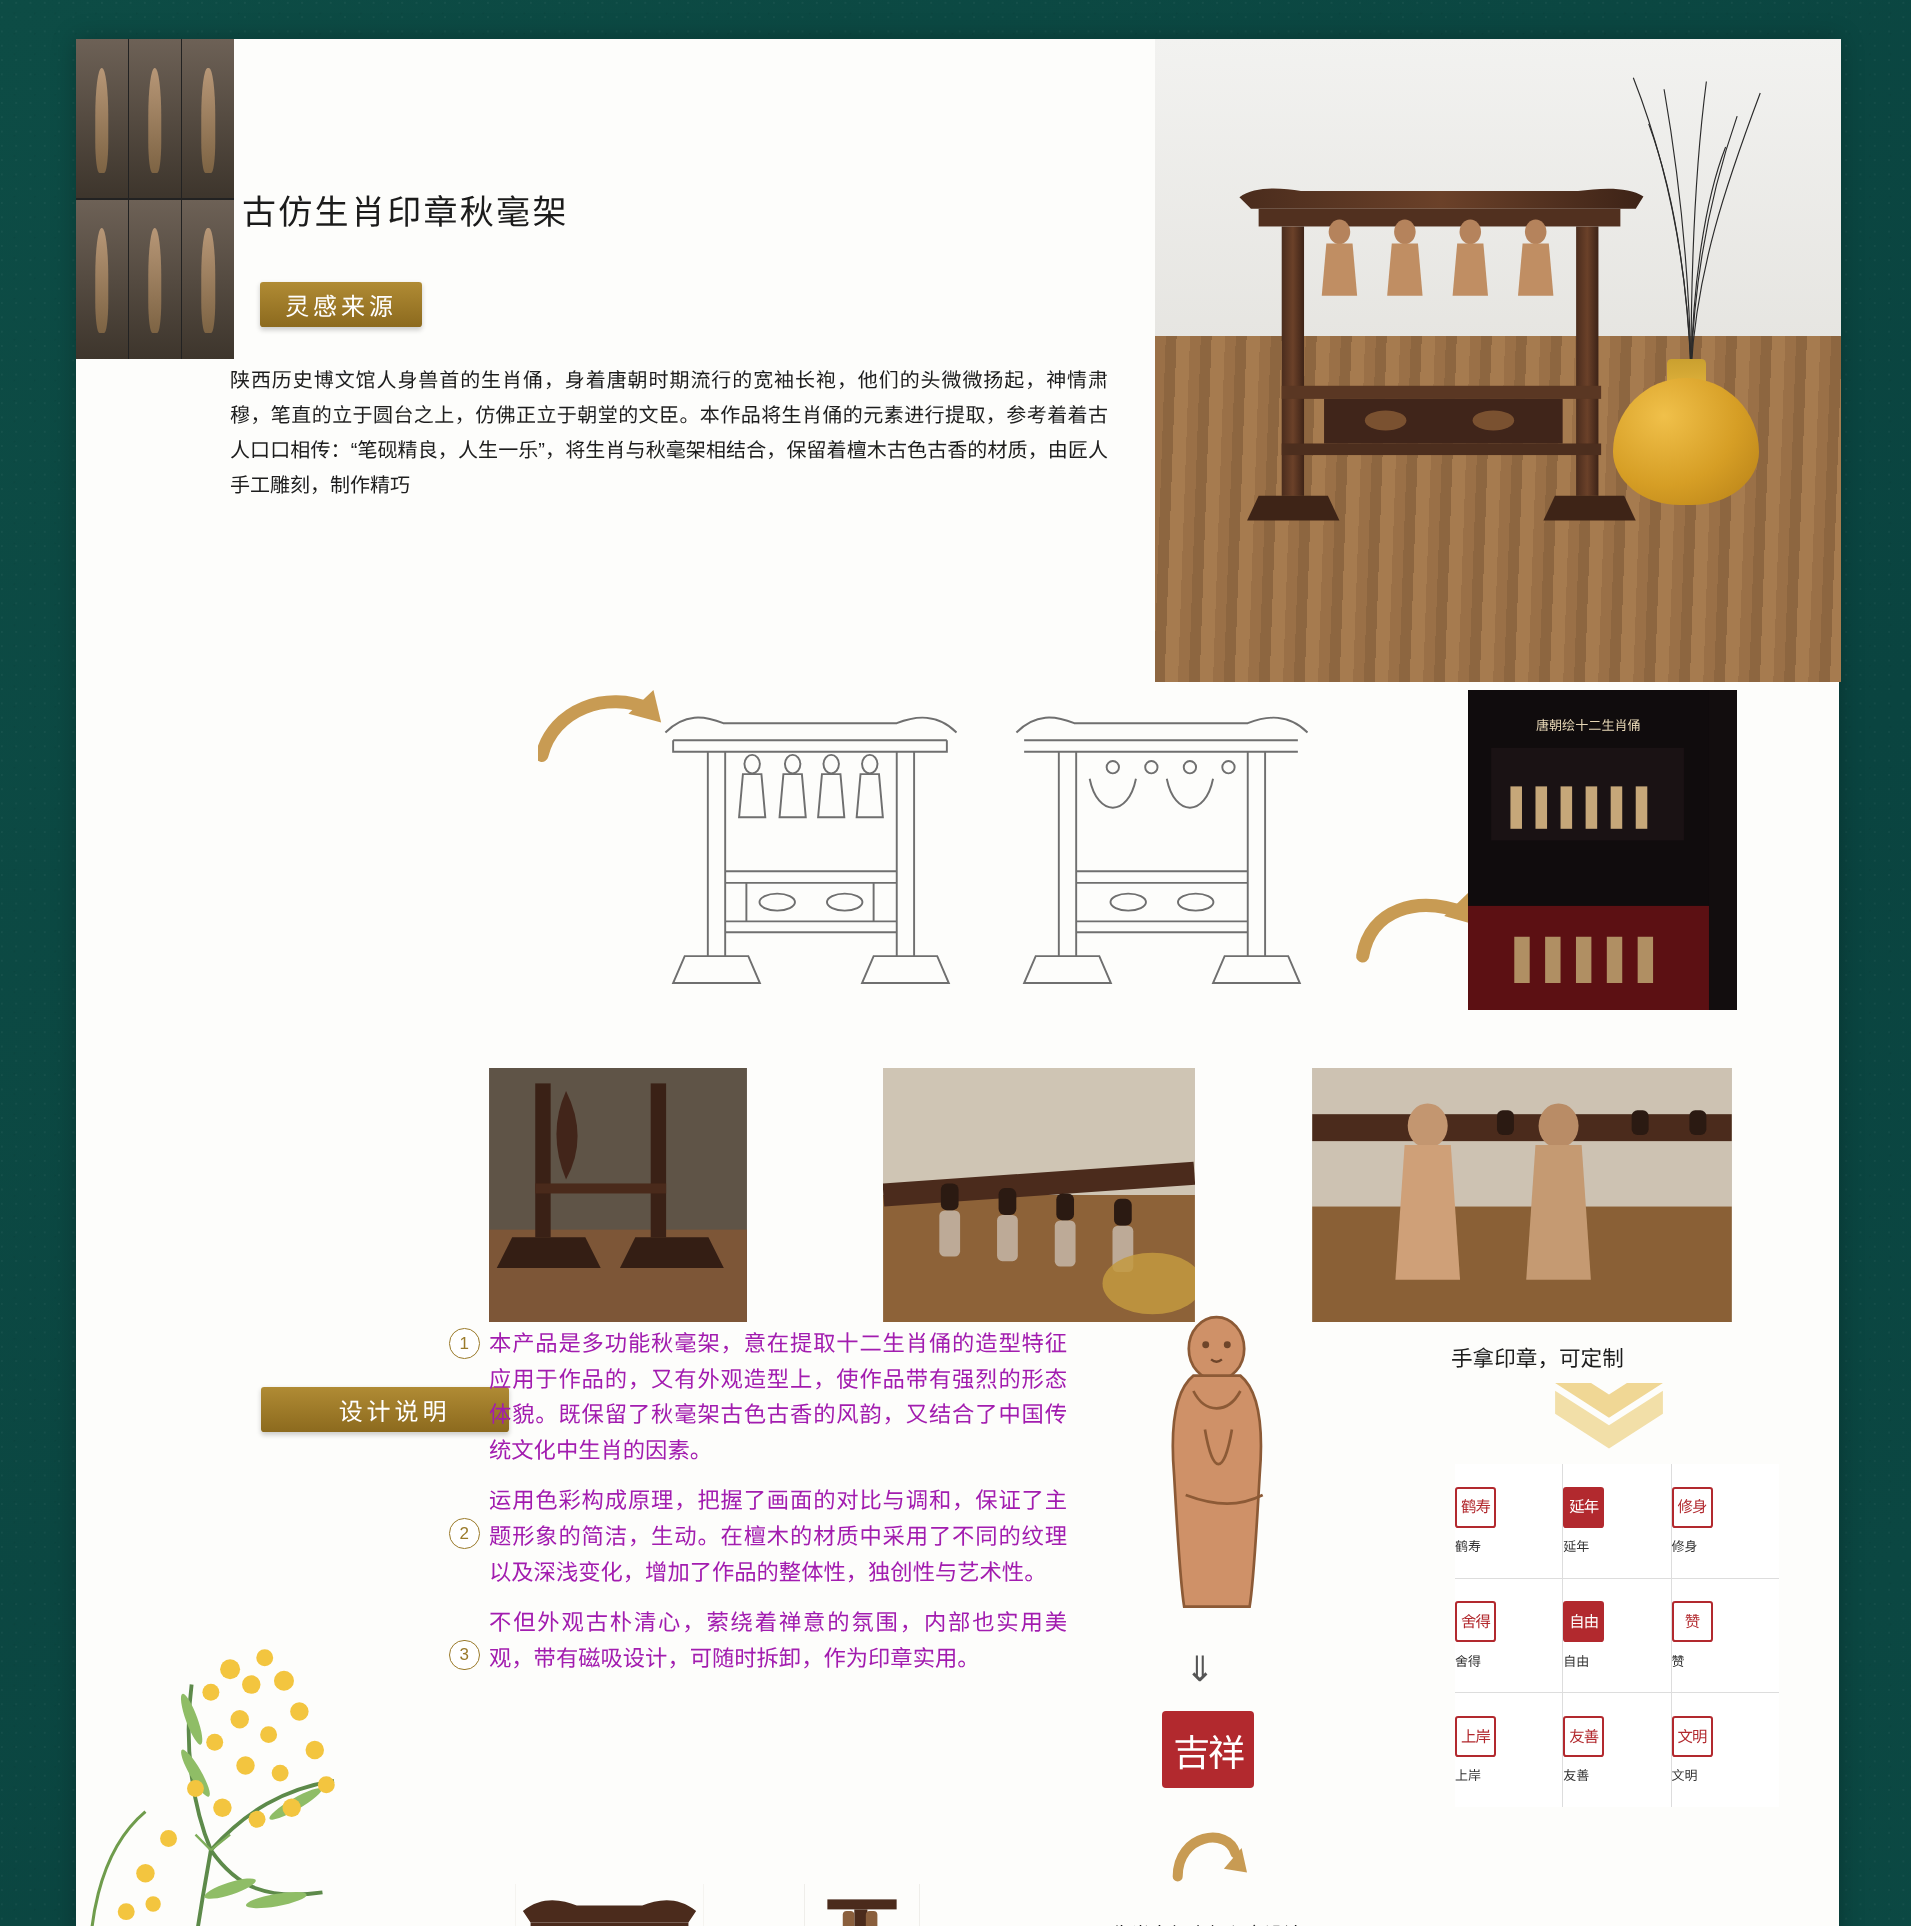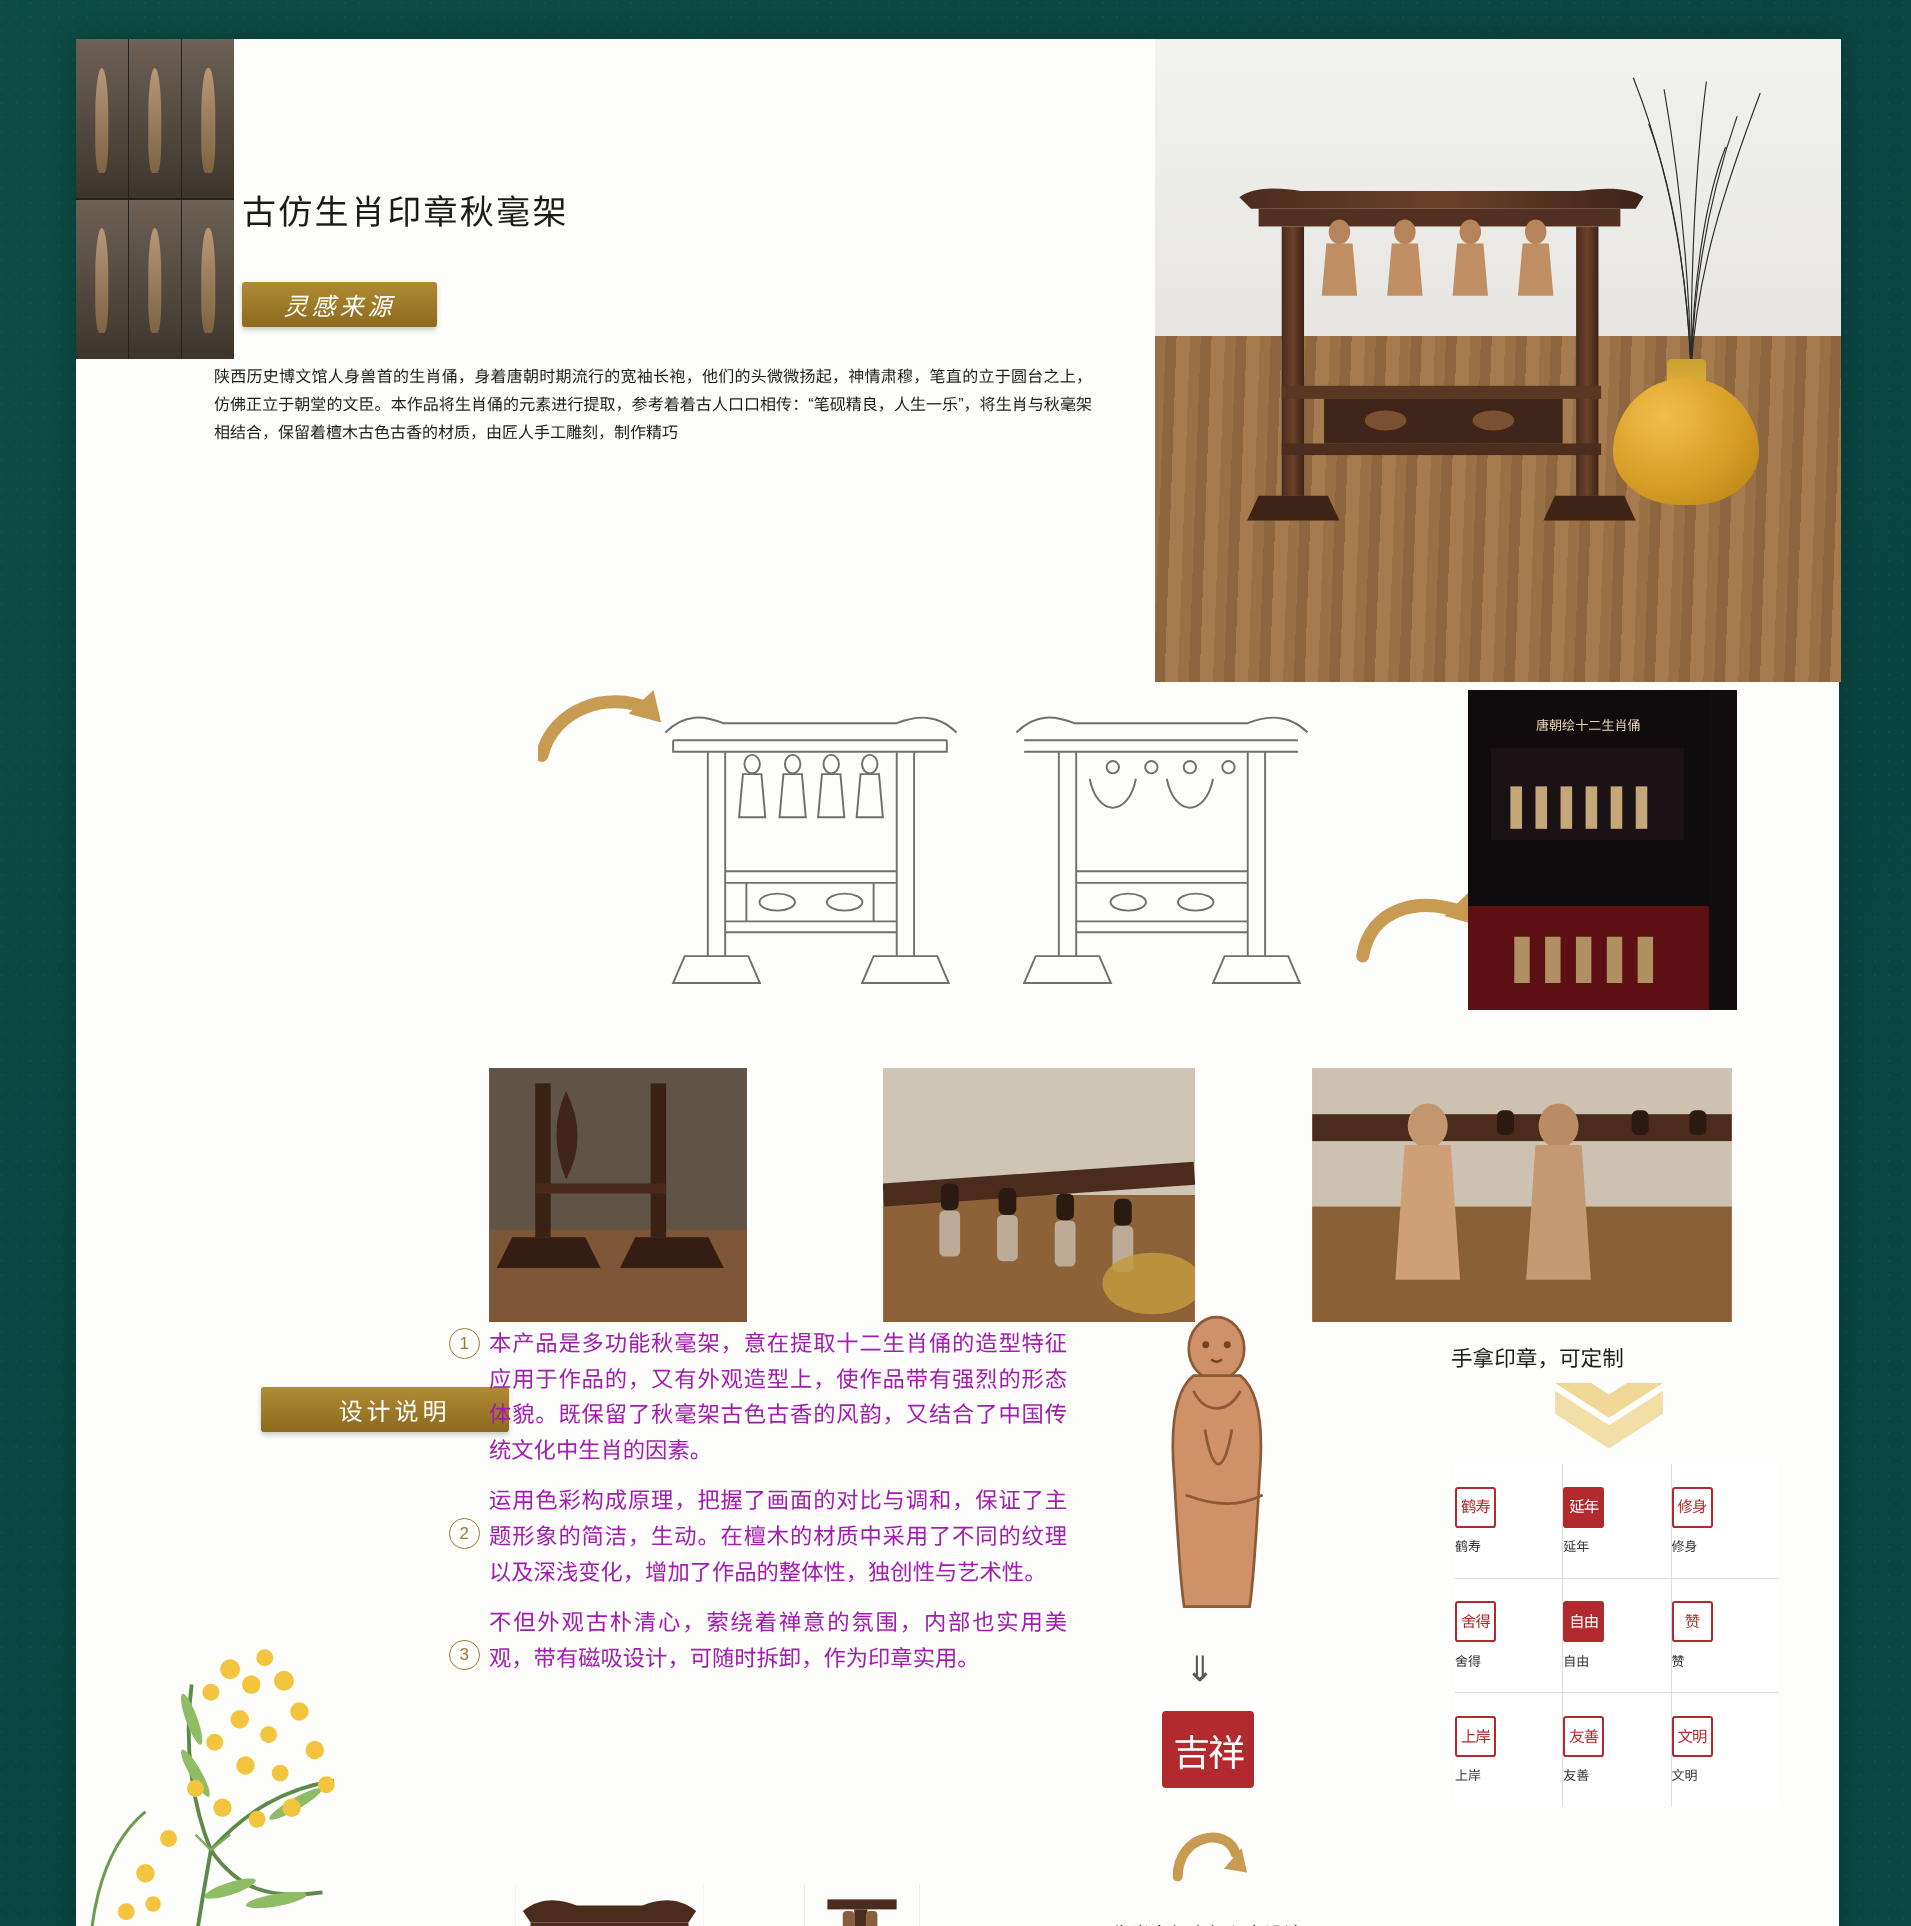--- a/index.html
+++ b/index.html
@@ -36,27 +36,27 @@
     display:flex;align-items:center;justify-content:center;
     color:#fff;font-size:24px;letter-spacing:3.9px;
     box-shadow:0 2.3px 5.4px rgba(0,0,0,.2);
   }
   .gold-label::after{
     content:"";position:absolute;right:-10px;top:50%;
     width:0;height:0;border-top:6.2px solid transparent;border-bottom:6.2px solid transparent;
     border-left:10.8px solid #8c6a1e;transform:translateY(-50%);
     opacity:0;
   }
-  #label-inspiration{left:166px;top:243px;width:195px;font-style:italic;}
+  #label-inspiration{left:184px;top:243px;width:162px;}
   #label-design{left:185px;top:1348px;width:229px;padding-left:19px;}
 
   
   .intro{
-    position:absolute;left:138px;top:324px;width:878px;
-    font-size:16px;line-height:1.75;color:#1d1d1d;text-align:justify;
+    position:absolute;left:154px;top:324px;width:878px;
+    font-size:20px;line-height:1.75;color:#1d1d1d;text-align:justify;
   }
 
   
   .hero{
     position:absolute;left:1079px;top:0px;width:686px;height:643px;
     overflow:hidden;background:#8a6a46;
   }
   .hero .table{
     position:absolute;left:0;top:297px;width:100%;height:347px;
     background:

